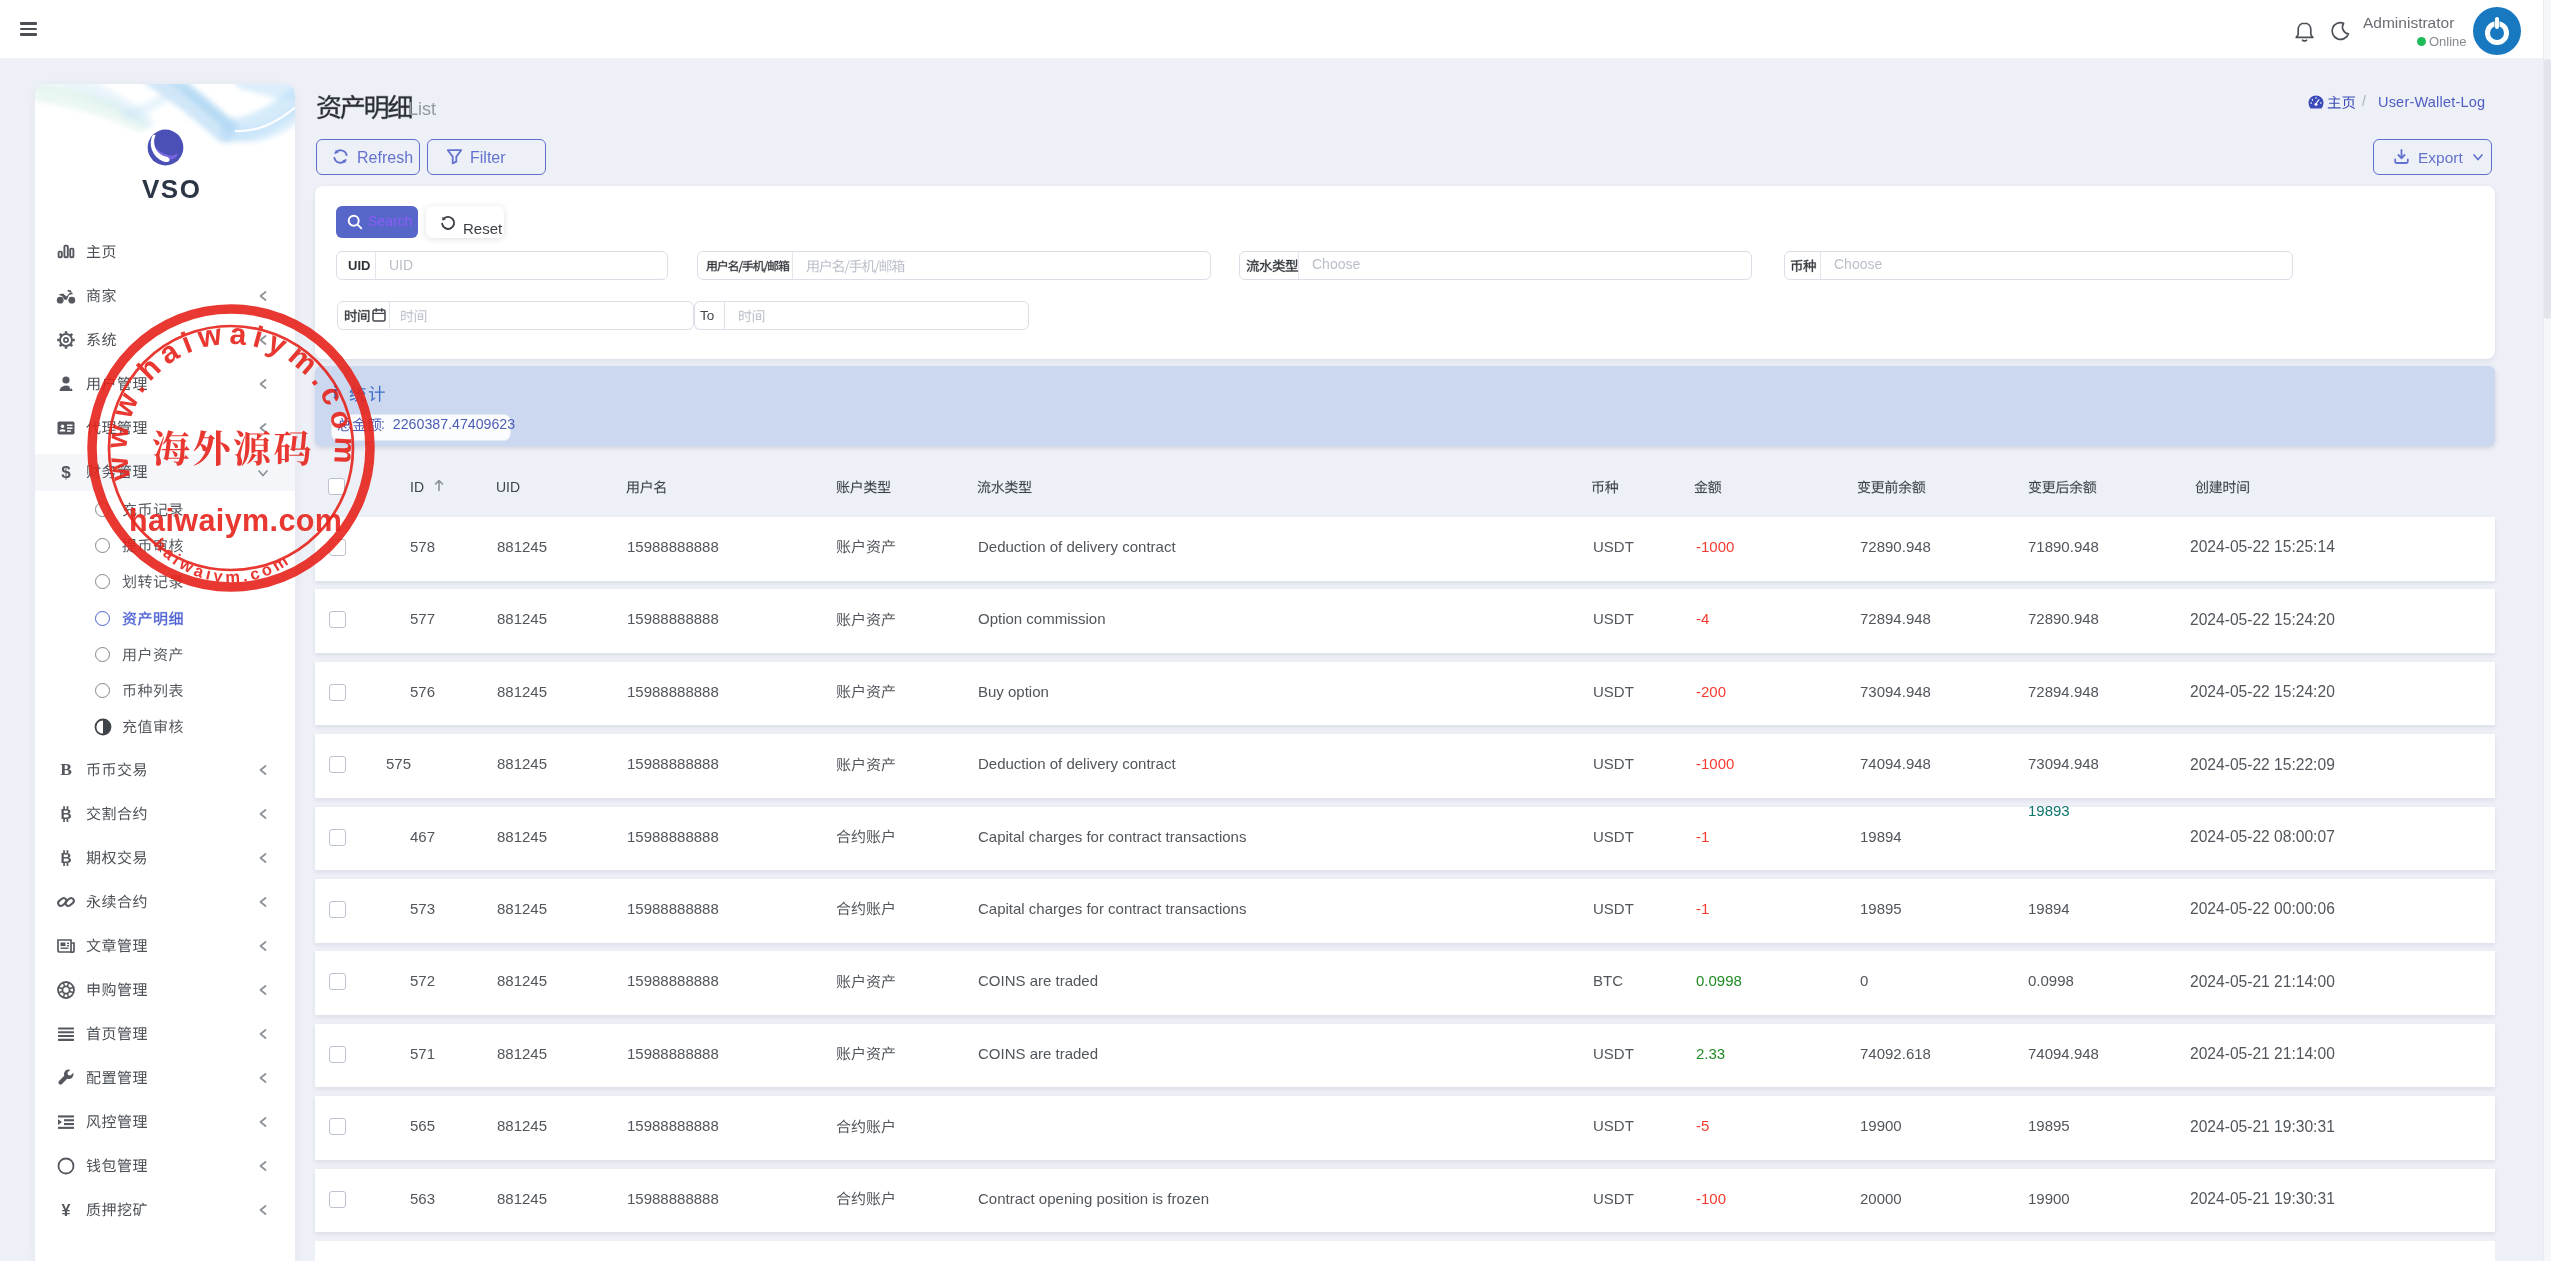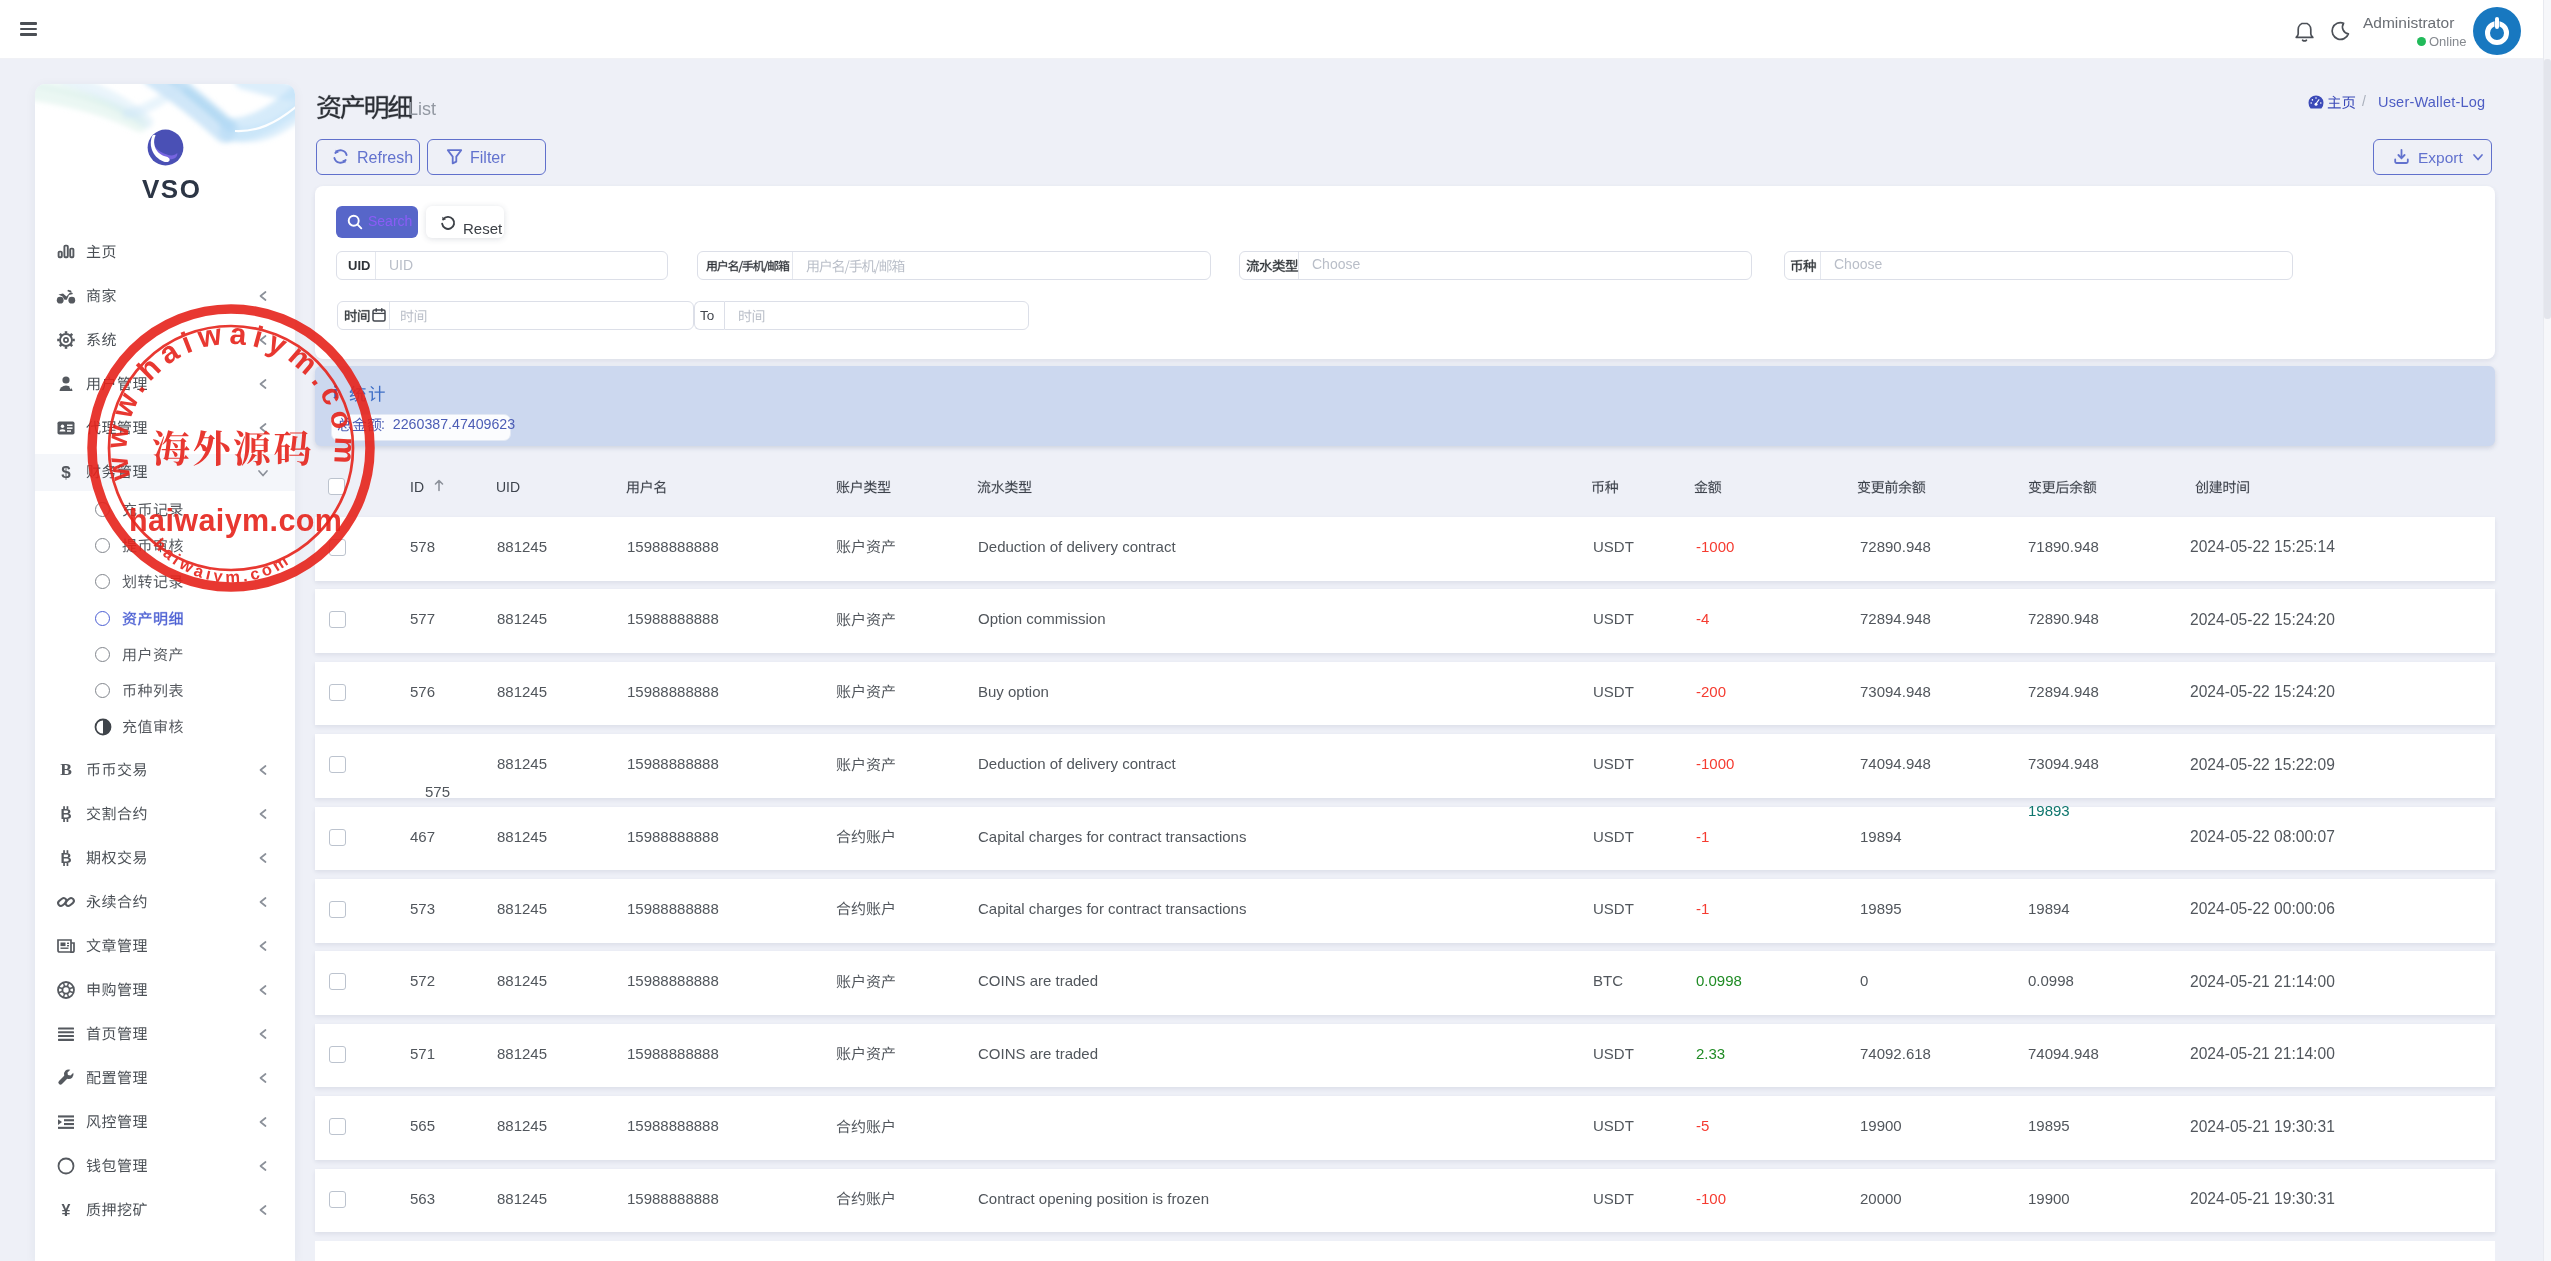--- a/index.html
+++ b/index.html
@@ -792,21 +792,21 @@
     </g>
   </svg>
 <span style="position:absolute;left:978.0px;top:683.7px;font:400 15.0px 'Liberation Sans', sans-serif;color:#51565c;line-height:16.8px;white-space:pre;">Buy option</span>
 <span style="position:absolute;left:1593.0px;top:683.7px;font:400 15.0px 'Liberation Sans', sans-serif;color:#51565c;line-height:16.8px;white-space:pre;">USDT</span>
 <span style="position:absolute;left:1696.0px;top:683.7px;font:400 15.0px 'Liberation Sans', sans-serif;color:#f53b30;line-height:16.8px;white-space:pre;">-200</span>
 <span style="position:absolute;left:1860.0px;top:683.7px;font:400 15.0px 'Liberation Sans', sans-serif;color:#51565c;line-height:16.8px;white-space:pre;">73094.948</span>
 <span style="position:absolute;left:2028.0px;top:683.7px;font:400 15.0px 'Liberation Sans', sans-serif;color:#51565c;line-height:16.8px;white-space:pre;">72894.948</span>
 <span style="position:absolute;left:2190.0px;top:683.2px;font:400 15.6px 'Liberation Sans', sans-serif;color:#51565c;line-height:17.4px;white-space:pre;">2024-05-22 15:24:20</span>
 <div class="ab" style="left:315px;top:734.2px;width:2180px;height:63.5px;background:#fff;box-shadow:0 2px 4px rgba(60,70,110,.10)"></div>
 <div class="ab" style="left:329.0px;top:756.2px;width:17px;height:17px;border:1.7px solid #bcc3ce;border-radius:3px;background:#fff"></div>
-<span style="position:absolute;left:425px;top:756.1px;font:400 15.0px 'Liberation Sans', sans-serif;color:#51565c;line-height:16.8px;white-space:pre;margin-top:28px;">575</span>
+<span style="position:absolute;left:386px;top:756.1px;font:400 15.0px 'Liberation Sans', sans-serif;color:#51565c;line-height:16.8px;white-space:pre;">575</span>
 <span style="position:absolute;left:497.0px;top:756.1px;font:400 15.0px 'Liberation Sans', sans-serif;color:#51565c;line-height:16.8px;white-space:pre;">881245</span>
 <span style="position:absolute;left:627.0px;top:756.1px;font:400 15.0px 'Liberation Sans', sans-serif;color:#51565c;line-height:16.8px;white-space:pre;">15988888888</span>
 <svg class="zz" style="left:836.0px;top:756.5px;color:#51565c;" width="60.0" height="13.20" viewBox="0 -880 4000 880">
     <g fill="currentColor">
       <use href="#g70" x="0"></use>
       <use href="#g7" x="1000"></use>
       <use href="#g46" x="2000"></use>
       <use href="#g47" x="3000"></use>
     </g>
   </svg>

